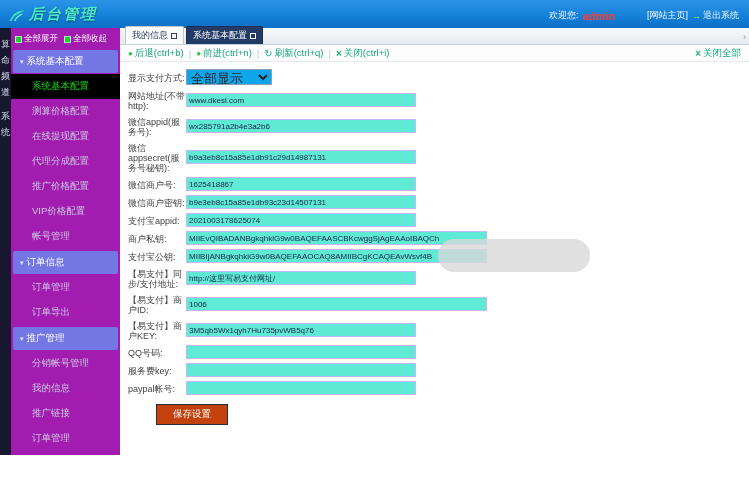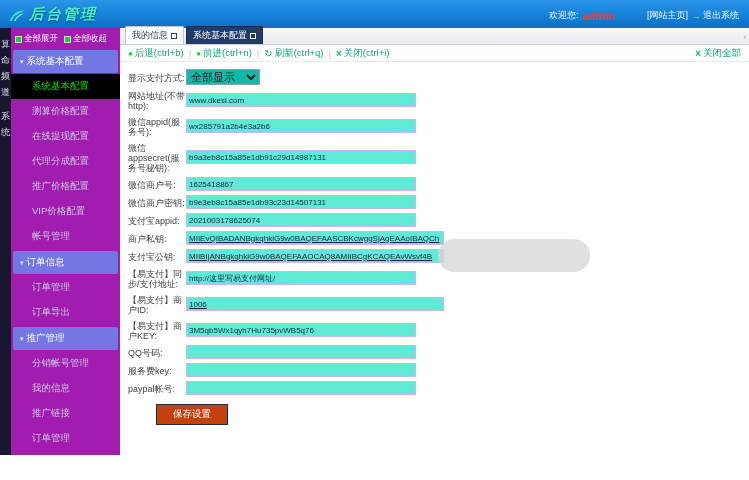--- a/index.html
+++ b/index.html
@@ -56,22 +56,22 @@
   .tb-ico.x { color:#24b36b; font-weight:bold; font-size:10px; }
   .tb-sep { color:#c2c8d0; }
   .close-all { margin-left:auto; display:flex; align-items:center; gap:2px; cursor:pointer; }
 
   
   .form { padding:7px 0 0 8px; }
   .frow { display:flex; align-items:center; margin-bottom:4px; }
   .flabel { width:58px; padding-top:2px; font-size:9px; line-height:10px; color:#444; }
   .fin { width:230px; height:14px; border:1px solid #c4b5fd; font-size:8px; color:#1d2446;
     padding:0 2px; background:#5eead4; }
-  .fin.wide { width:258px;text-decoration:underline; }
-  .fsel { width:74px; height:16px; font-size:11px; border:1px solid #88a0ba; color:#222; background:#14b8a6; }
+  .fin.wide { width:301px; }
+  .fsel { width:86px; height:16px; font-size:13px; border:1px solid #88a0ba; color:#222; background:#0ea5e9; }
   .save-btn { margin:5px 0 0 28px; background:#c2410c; color:#fff; border:1px solid #202e40;
     font-size:9.5px; padding:3px 16px; cursor:pointer; }
 
   .blob { position:absolute; left:438px; top:239px; width:152px; height:33px;
     background:#d8d8d8; opacity:.8; border-radius:16px; }
 </style>
 </head>
 <body>
 
 <div class="topbar">

